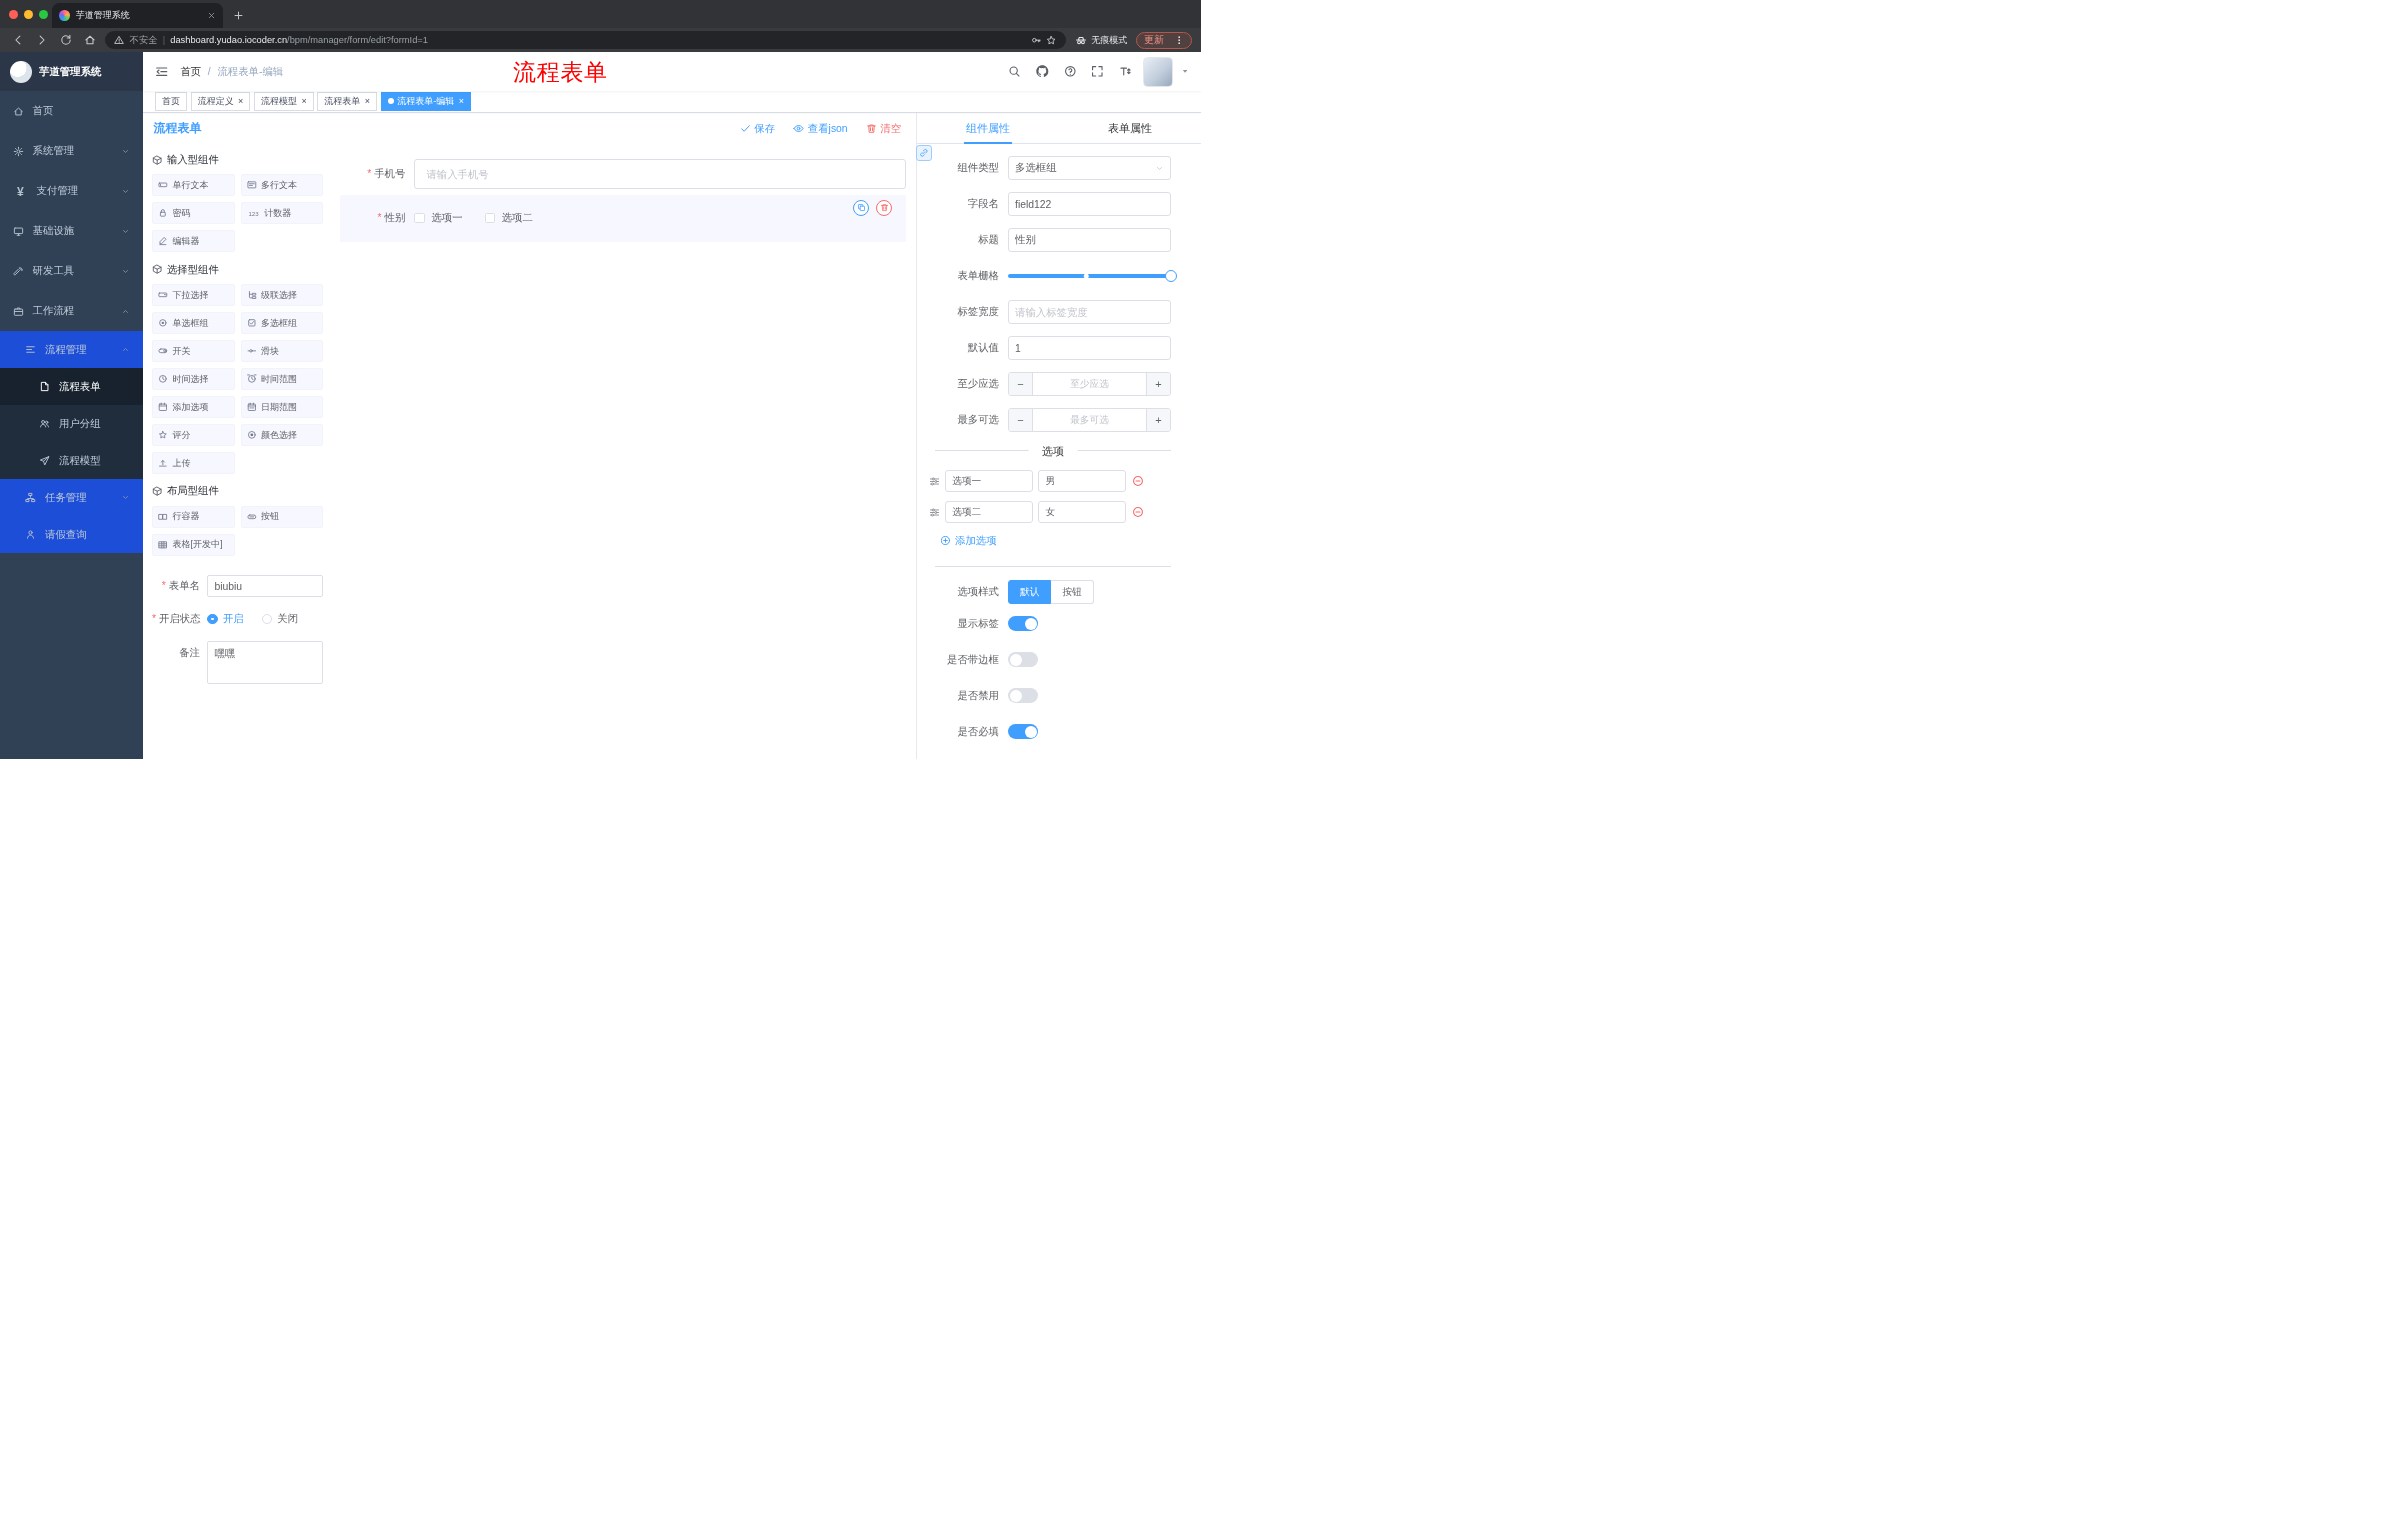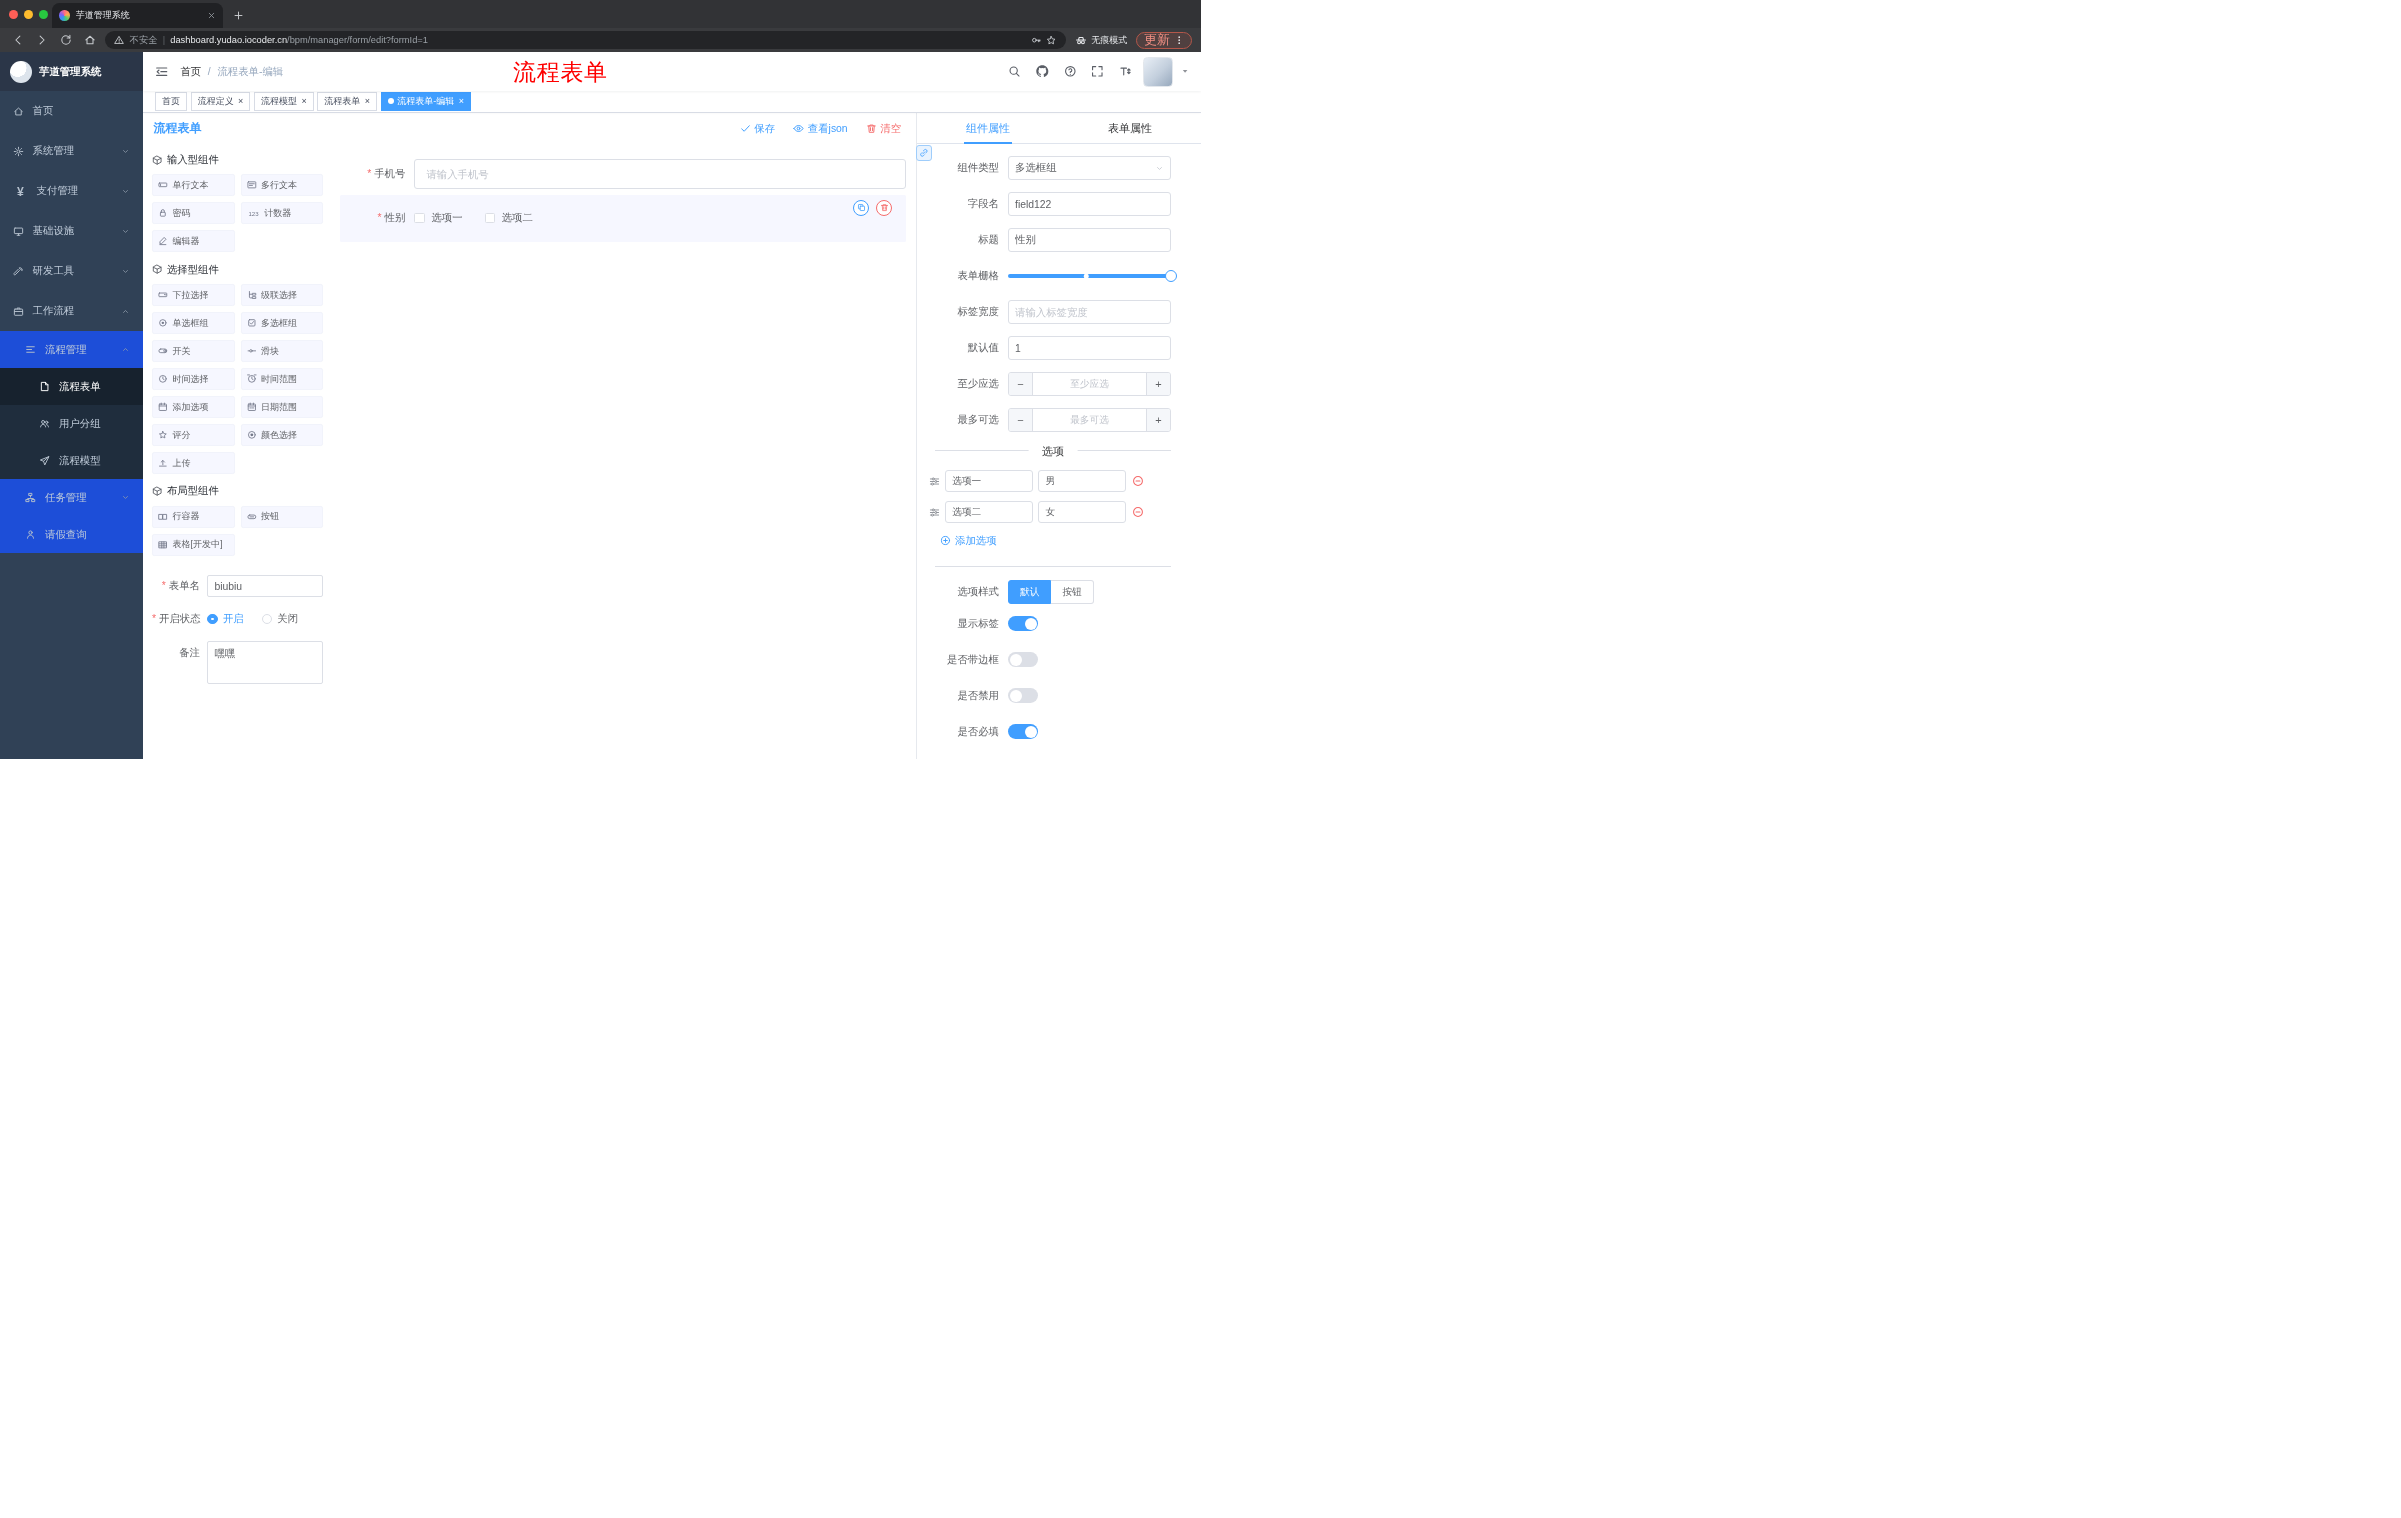--- a/index.html
+++ b/index.html
@@ -25,21 +25,21 @@
 .toolbar{height:24px;background:#3a3b3e;display:flex;align-items:center;padding:0 9px;gap:6px}
 .nav-ic{width:18px;height:18px;color:#c7cace;font-size:12px;cursor:pointer}
 .urlbar{flex:1;height:18px;background:#232427;border-radius:9px;display:flex;align-items:center;padding:0 9px;gap:5.2px;color:#9aa0a6;font-size:9.3px;cursor:text}
 .urlbar .sep{color:#5f6368}
 .urlbar .domain{color:#e8eaed}
 .urlbar .path{color:#9aa0a6}
 .urlbar .grow{flex:1}
 .urlbar .ic{font-size:10.4px;color:#c7cace}
 .incog{display:flex;align-items:center;gap:4.5px;color:#e8eaed;font-size:9px;margin:0 3px}
 .incog .ic{font-size:12px;color:#e8eaed}
-.update-pill{display:flex;align-items:center;gap:4px;border:0.7px solid #b3574a;background:rgba(217,98,79,.14);color:#f49084;font-size:13px;border-radius:9px;padding:0 6.7px;height:17px;cursor:pointer}
+.update-pill{display:flex;align-items:center;gap:10px;border:0.7px solid #b3574a;background:rgba(217,98,79,.14);color:#f49084;font-size:10px;border-radius:9px;padding:0 6.7px;height:17px;cursor:pointer}
 .update-pill .dots{color:#e8eaed;font-size:10.4px}
 
 
 .app{position:absolute;top:52px;left:0;right:0;bottom:0;display:flex}
 .sidebar{width:143px;flex:0 0 143px;background:#304156;color:#bfcbd9;display:flex;flex-direction:column;overflow:hidden}
 .logo-row{height:39px;background:#2b3648;display:flex;align-items:center;gap:7.4px;padding:0 9.7px;color:#fff;font-weight:bold;font-size:10.4px;cursor:pointer;flex:0 0 39px}
 .logo-img{width:22px;height:22px;border-radius:50%;background:radial-gradient(circle at 35% 32%,#ffffff 0 42%,#dde4ec 43% 100%)}
 .menu{flex:1;font-size:10.4px}
 .mi{display:flex;align-items:center;height:40px;padding:0 12.6px;gap:9px;cursor:pointer}
 .mi .ic{font-size:11px;color:#b4bfcc}

